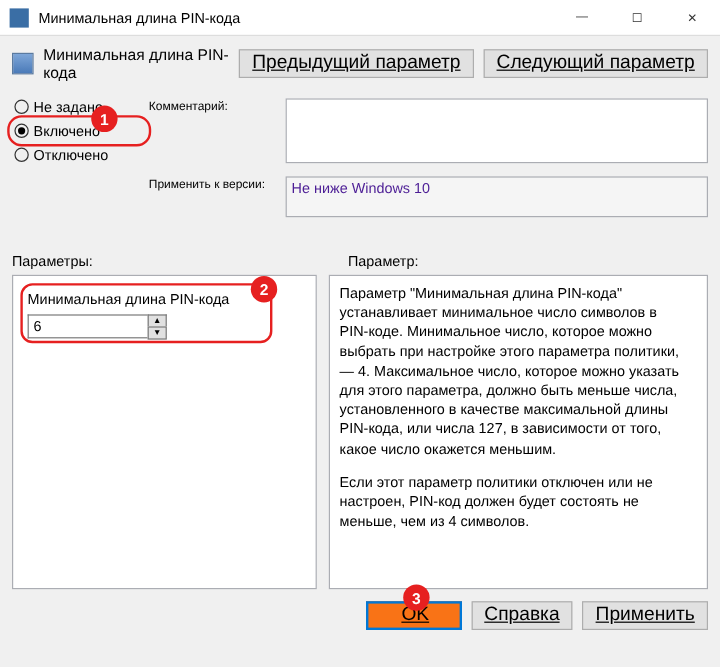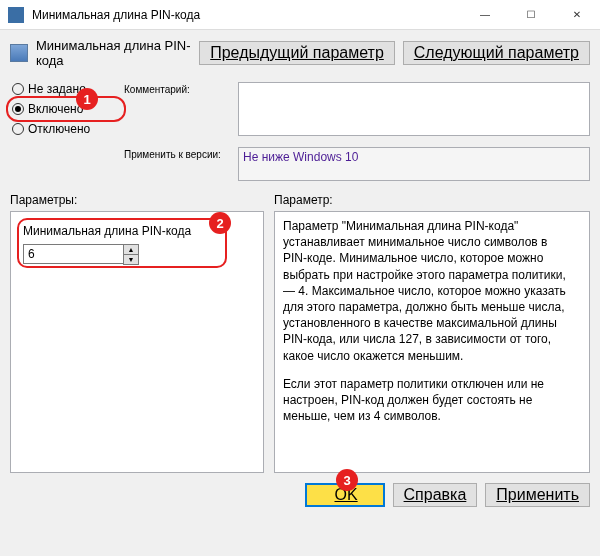--- a/index.html
+++ b/index.html
@@ -66,21 +66,21 @@
     height: 24px;
     cursor: default;
     display: inline-flex;
     align-items: center;
     justify-content: center;
     text-decoration: underline;
   }
   .btn.wide { min-width: 132px; }
   .btn.primary {
     border: 2px solid #0078d7;
-    background: #fde047;
+    background: #f97316;
     padding-left: 13px;
   }
   .upper-grid {
     display: grid;
     grid-template-columns: 110px 110px 1fr;
     column-gap: 4px;
     row-gap: 8px;
     align-items: start;
   }
   .radio-col {
@@ -138,22 +138,22 @@
     height: 34px;
     border: 1px solid #abadb3;
     background: #f5f5f5;
     color: #4c1d95;
     padding: 2px 4px;
     font-size: 12px;
     overflow: hidden;
   }
   .mid-labels {
     display: flex;
-    margin-top: 12px;
-    gap: 10px;
+    margin-top: 30px;
+    gap: 26px;
     justify-content: center;
   }
   .mid-labels .left { width: 254px; }
   .mid-labels .right { flex: 1; }
   .lower {
     display: flex;
     gap: 10px;
     margin-top: 4px;
   }
   .params-panel {

